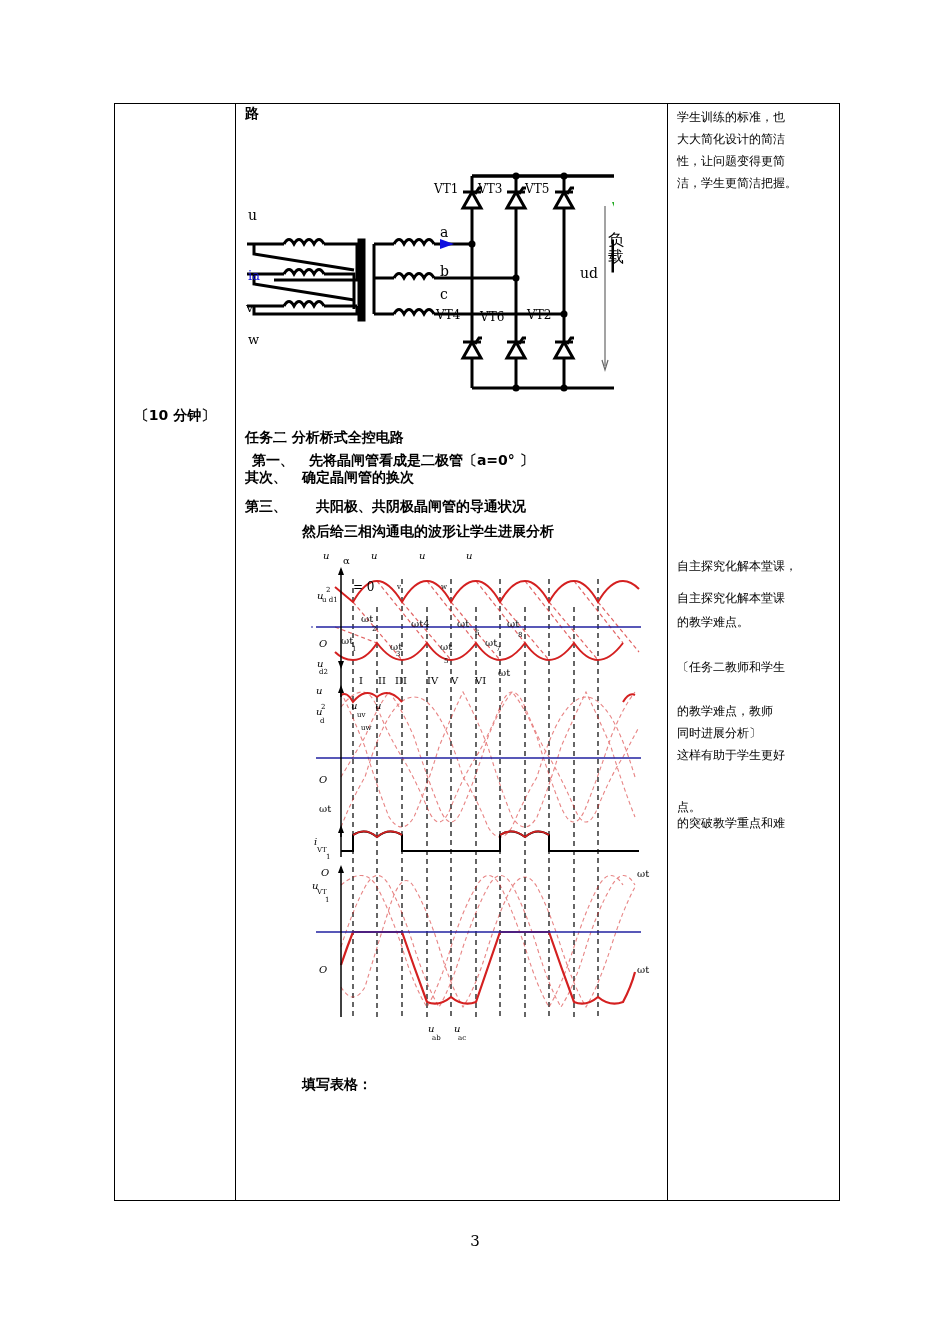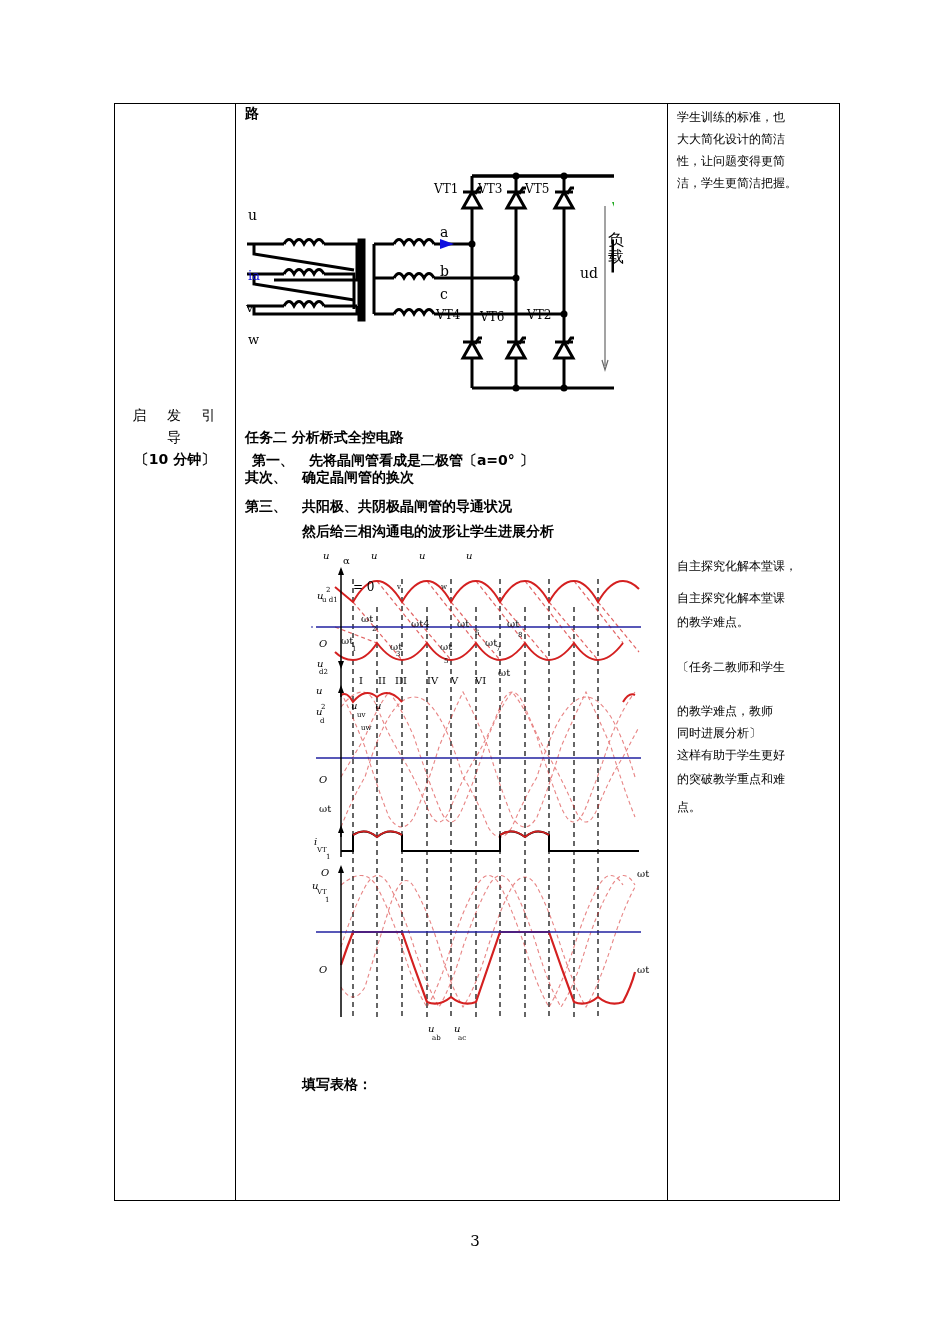--- a/index.html
+++ b/index.html
@@ -18,21 +18,20 @@
   svg text { font-family:"DejaVu Serif","Liberation Serif",serif; }
 </style>
 </head>
 <body>
 
 <div class="tbl">
   <div class="col-div" style="left:120px"></div>
   <div class="col-div" style="left:552px"></div>
 
   <div class="cell-left-label">
-    <div class="l1">启 发 引 导</div>
     <div class="l2">〔10 分钟〕</div>
   </div>
 
   <div class="mid">
     <div class="abs t-bold" style="left:9px;top:1px;">路</div>
 
     <svg style="position:absolute;left:8px;top:62px;" width="370" height="230" viewBox="0 0 370 230">
       <g stroke="#000" stroke-width="3" fill="none">
 
         <path d="M3 78 H40"></path>
@@ -135,21 +134,21 @@
     <div class="abs t-bold" style="left:9px;top:348px;margin-left:7px;">
       <span>第一、</span>
       <span style="margin-left:10px">先将晶闸管看成是二极管〔a=0°  〕</span>
     </div>
     <div class="abs t-bold" style="left:9px;top:365px;">
       <span>其次、</span>
       <span style="margin-left:10px">确定晶闸管的换次</span>
     </div>
     <div class="abs t-bold" style="left:9px;top:394px;">
       <span>第三、</span>
-      <span style="margin-left:10px">共阳极、共阴极晶闸管的导通状况</span>
+      <span style="margin-left:24px">共阳极、共阴极晶闸管的导通状况</span>
     </div>
     <div class="abs t-bold" style="left:66px;top:419px;">然后给三相沟通电的波形让学生进展分析</div>
 
     <svg style="position:absolute;left:75px;top:443px;" width="355" height="500" viewBox="0 0 355 500">
       <defs>
         <clipPath id="c1">
             <rect x="28" y="20" width="300" height="120"></rect>
           </clipPath>
       </defs>
 
@@ -285,18 +284,18 @@
       <div>性，让问题变得更简</div>
       <div>洁，学生更简洁把握。</div>
     </div>
     <div class="rtext" style="top:451px;">自主探究化解本堂课，</div>
     <div class="rtext" style="top:483px;">自主探究化解本堂课</div>
     <div class="rtext" style="top:507px;">的教学难点。</div>
     <div class="rtext" style="top:552px;">〔任务二教师和学生</div>
     <div class="rtext" style="top:596px;">的教学难点，教师</div>
     <div class="rtext" style="top:618px;">同时进展分析〕</div>
     <div class="rtext" style="top:640px;">这样有助于学生更好</div>
-    <div class="rtext" style="top:664px;">的突破教学重点和难</div>
+    <div class="rtext" style="top:708px;">的突破教学重点和难</div>
     <div class="rtext" style="top:692px;">点。</div>
   </div>
 </div>
 
 <div class="page-num">3</div>
 
 </body></html>

